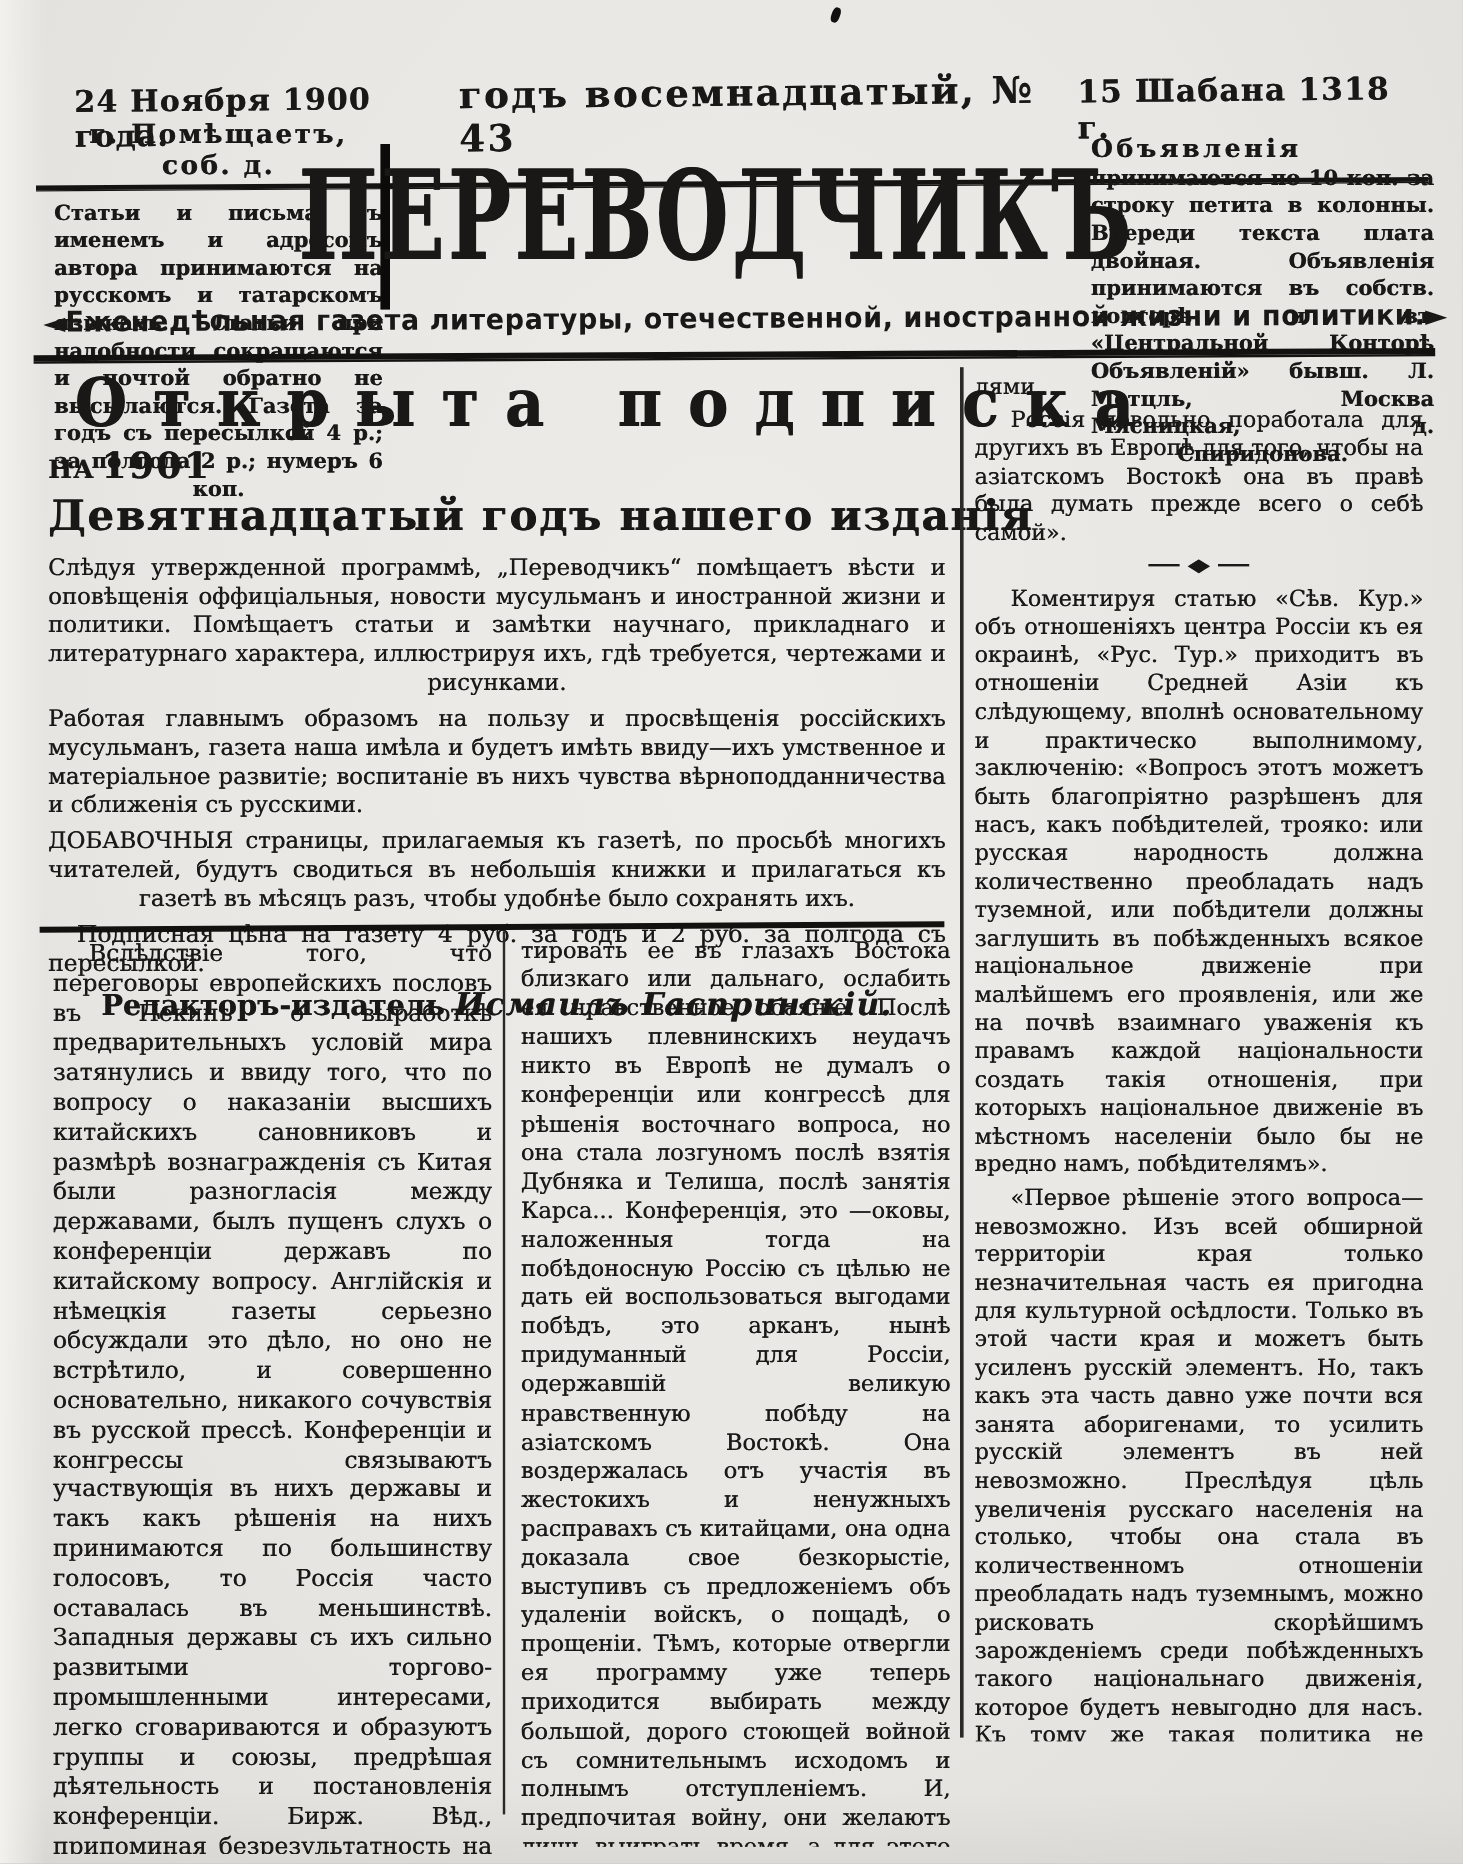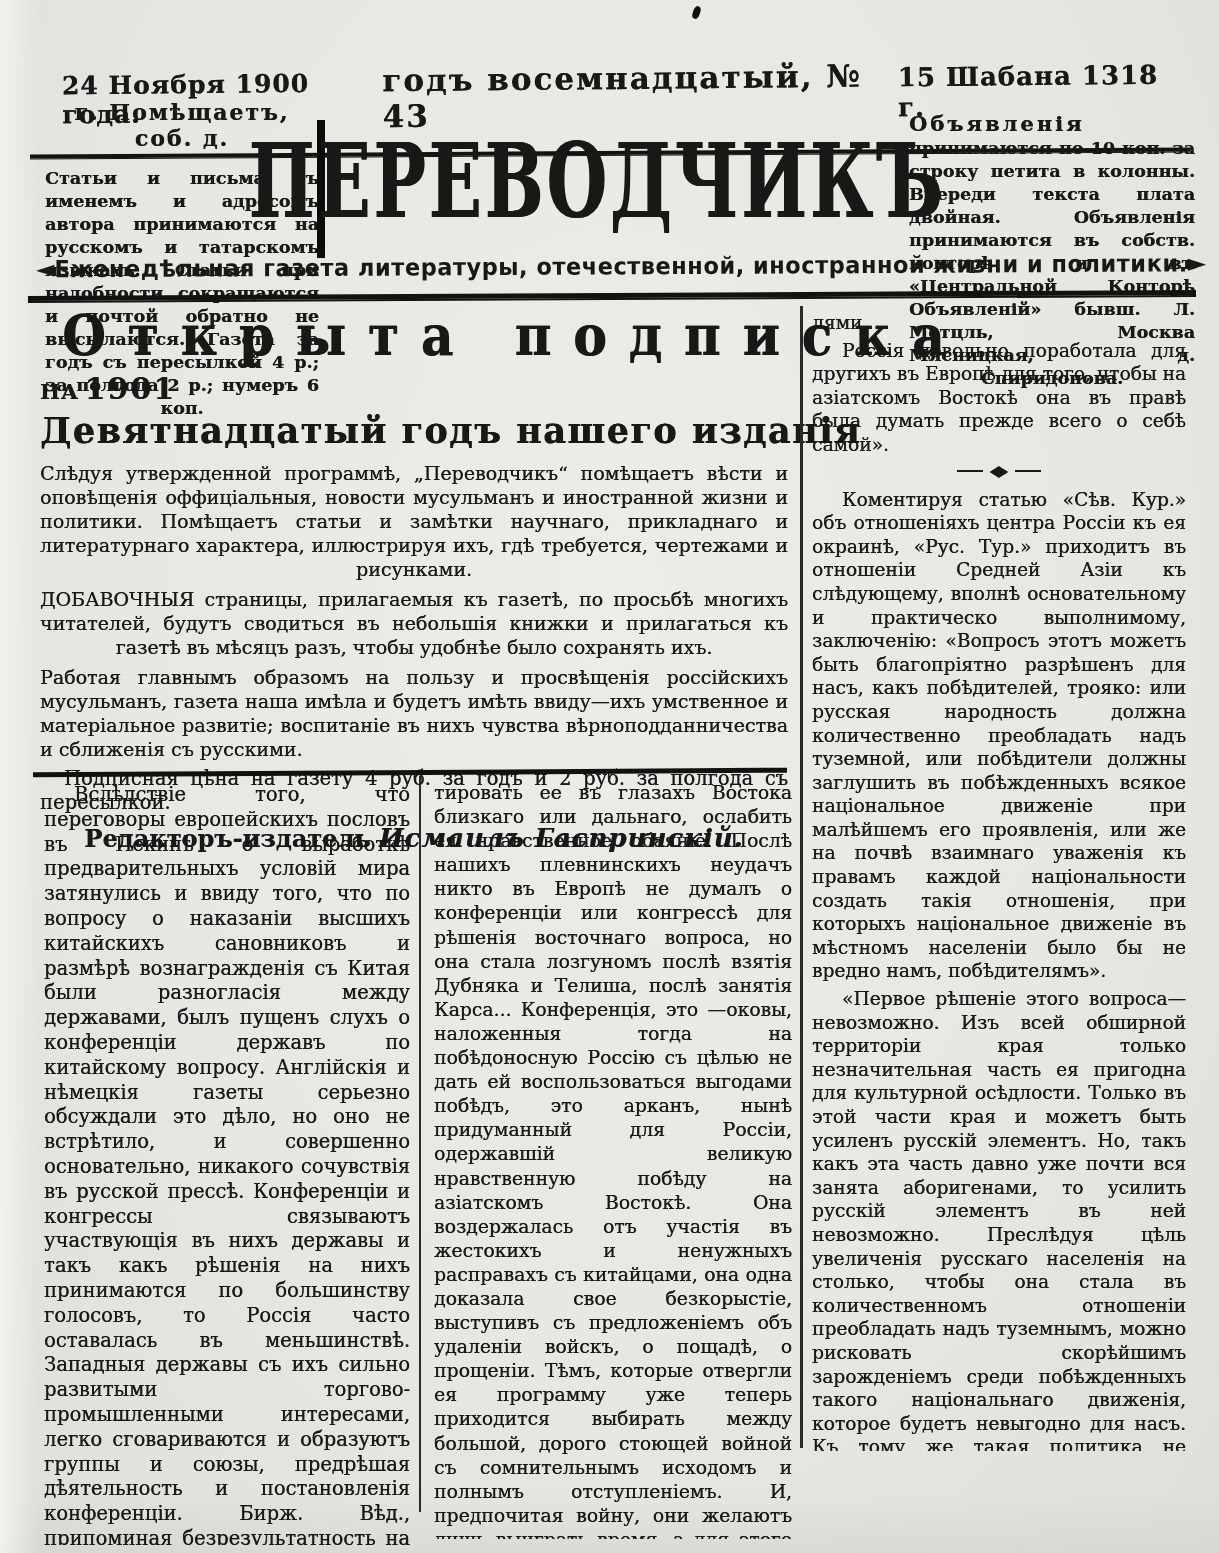--- a/index.html
+++ b/index.html
@@ -164,22 +164,22 @@
   <div class="tagline-rule"></div>
 
   <section class="announcement">
     <h1 class="ann-title">Открыта подписка</h1>
     <div class="on-year">
       <span class="na ink">на</span>
       <span class="yr ink">1901</span>
     </div>
     <h2 class="ann-heading">Девятнадцатый годъ нашего изданія</h2>
     <p class="ap centerlast ink">Слѣдуя утвержденной программѣ, „Переводчикъ“ помѣщаетъ вѣсти и оповѣщенія оффиціальныя, новости мусульманъ и иностранной жизни и политики. Помѣщаетъ статьи и замѣтки научнаго, прикладнаго и литературнаго характера, иллюстрируя ихъ, гдѣ требуется, чертежами и рисунками.</p>
+    <p class="ap ink">Работая главнымъ образомъ на пользу и просвѣщенія россійскихъ мусульманъ, газета наша имѣла и будетъ имѣть ввиду—ихъ умственное и матеріальное развитіе; воспитаніе въ нихъ чувства вѣрноподданничества и сближенія съ русскими.</p>
     <p class="ap centerlast ink">ДОБАВОЧНЫЯ страницы, прилагаемыя къ газетѣ, по просьбѣ многихъ читателей, будутъ сводиться въ небольшія книжки и прилагаться къ газетѣ въ мѣсяцъ разъ, чтобы удобнѣе было сохранять ихъ.</p>
-    <p class="ap ink">Работая главнымъ образомъ на пользу и просвѣщенія россійскихъ мусульманъ, газета наша имѣла и будетъ имѣть ввиду—ихъ умственное и матеріальное развитіе; воспитаніе въ нихъ чувства вѣрноподданничества и сближенія съ русскими.</p>
     <p class="ap price ink">Подписная цѣна на газету 4 руб. за годъ и 2 руб. за полгода съ пересылкой.</p>
     <div class="editor">
       <span class="ink">Редакторъ-издатель</span>
       <em class="ink">Исмаилъ Гаспринскій.</em>
     </div>
   </section>
 
   <div class="section-rule"></div>
 
   <div class="vrule v1"></div>

